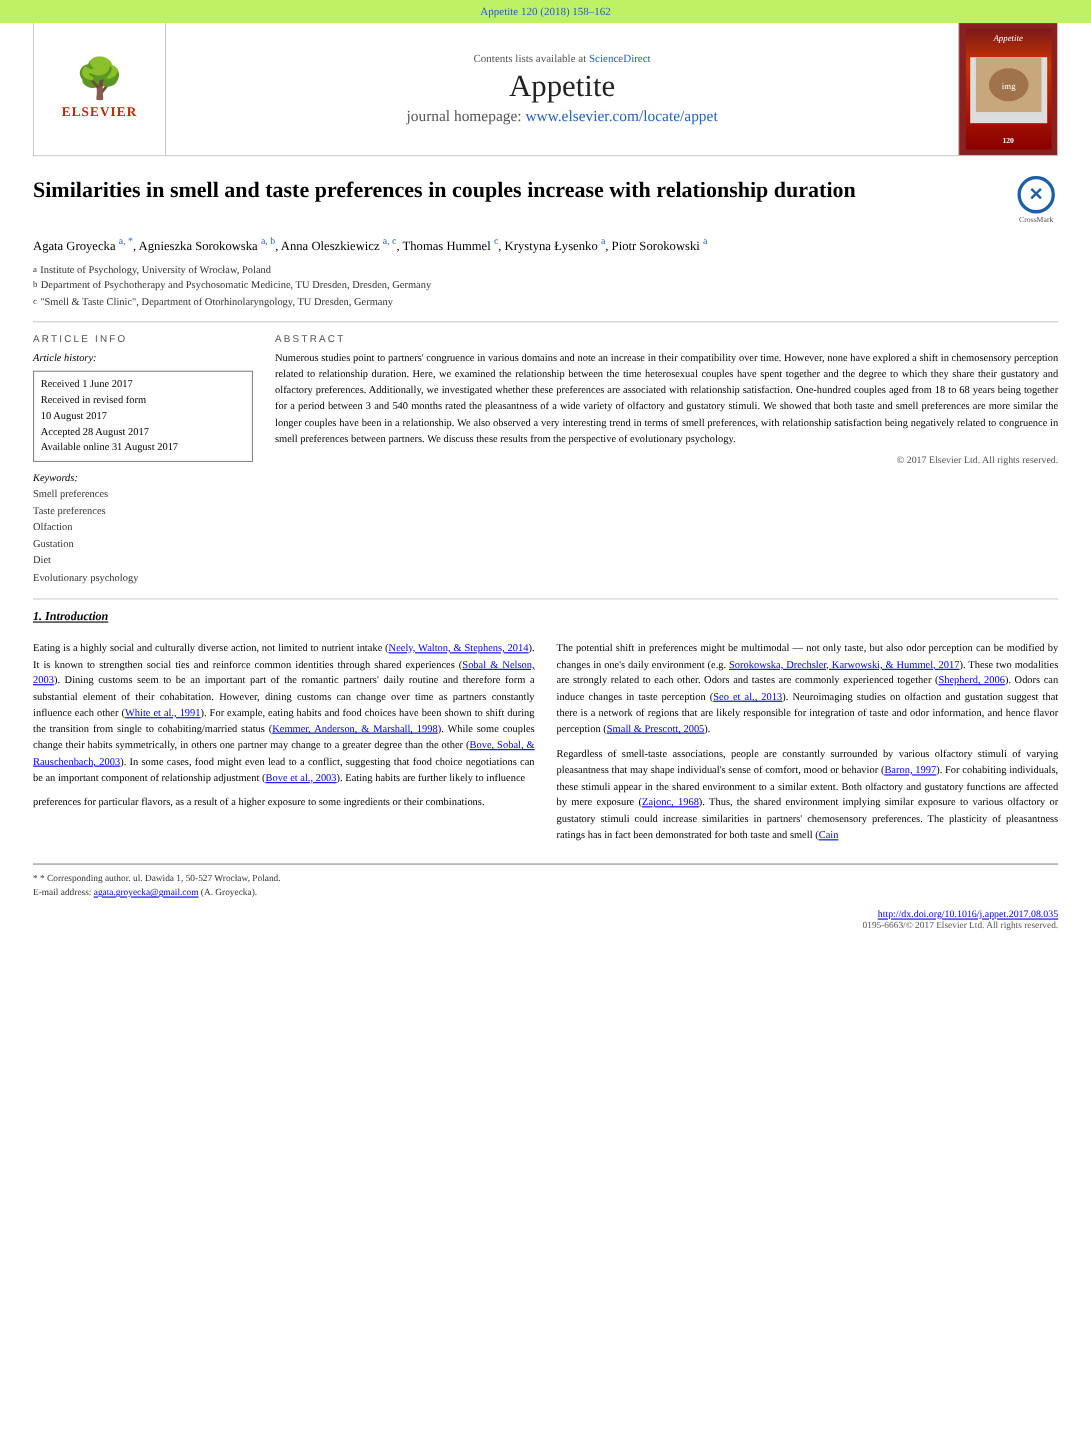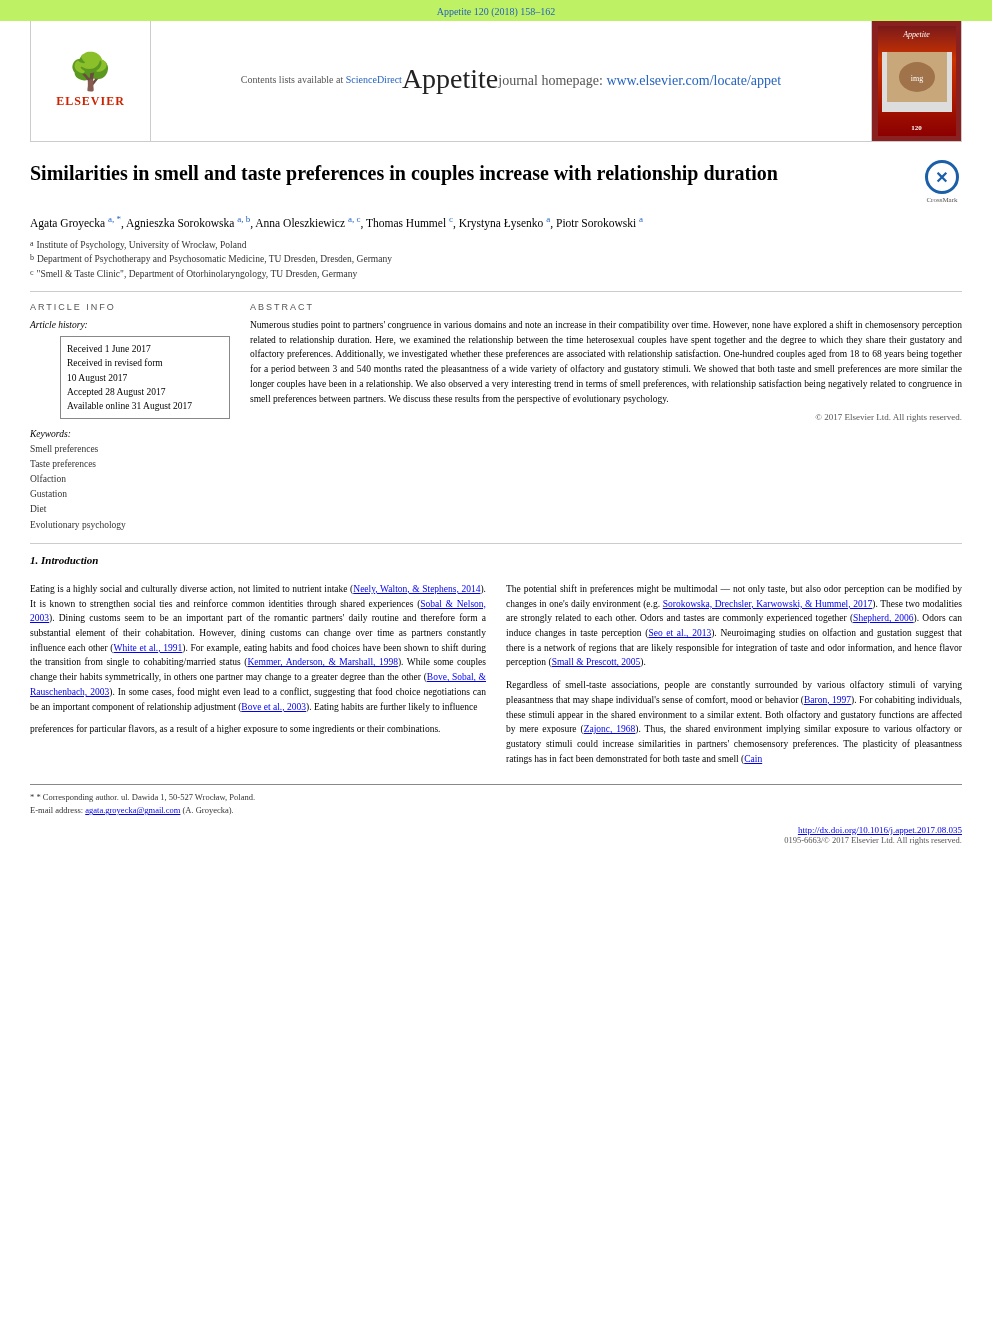--- a/index.html
+++ b/index.html
@@ -45,20 +45,21 @@
     .elsevier-logo .logo-text {
       font-size: 12px;
       font-weight: bold;
       color: #cc2200;
       letter-spacing: 1px;
       margin-top: 4px;
     }
     .header-center {
       flex: 1;
       display: flex;
+      flex-direction: column;
       align-items: center;
       justify-content: center;
       padding: 10px 0;
     }
     .header-center .contents-line {
       font-size: 10px;
       color: #555;
       margin-bottom: 4px;
     }
     .header-center .contents-line a {
@@ -181,21 +182,20 @@
     }
     .article-info-box .info-label {
       font-style: italic;
       font-size: 9.5px;
       margin-bottom: 4px;
     }
     .date-border {
       border: 1px solid #888;
       padding: 5px 6px;
       margin-bottom: 8px;
-      margin-left: 30px;
     }
     .keywords-section {
       margin-top: 6px;
     }
     .keywords-section .kw-label {
       font-style: italic;
       font-size: 9.5px;
     }
     .keywords-section .kw-list {
       font-size: 9.5px;
@@ -388,21 +388,21 @@
 
   <div class="right-col">
     <div class="col-heading">ABSTRACT</div>
     <div class="abstract-text">Numerous studies point to partners' congruence in various domains and note an increase in their compatibility over time. However, none have explored a shift in chemosensory perception related to relationship duration. Here, we examined the relationship between the time heterosexual couples have spent together and the degree to which they share their gustatory and olfactory preferences. Additionally, we investigated whether these preferences are associated with relationship satisfaction. One-hundred couples aged from 18 to 68 years being together for a period between 3 and 540 months rated the pleasantness of a wide variety of olfactory and gustatory stimuli. We showed that both taste and smell preferences are more similar the longer couples have been in a relationship. We also observed a very interesting trend in terms of smell preferences, with relationship satisfaction being negatively related to congruence in smell preferences between partners. We discuss these results from the perspective of evolutionary psychology.</div>
     <div class="copyright-line">© 2017 Elsevier Ltd. All rights reserved.</div>
   </div>
 </div>
 
 <hr class="divider-line">
 
-<div style="margin: 8px 30px 16px;">
+<div style="margin: 8px 30px 16px; text-decoration: underline;">
   <div class="section-heading">
     <span>1.</span>
     <span>Introduction</span>
   </div>
 </div>
 
 <div class="two-col-body">
 
   <div class="body-col">
     <p>

